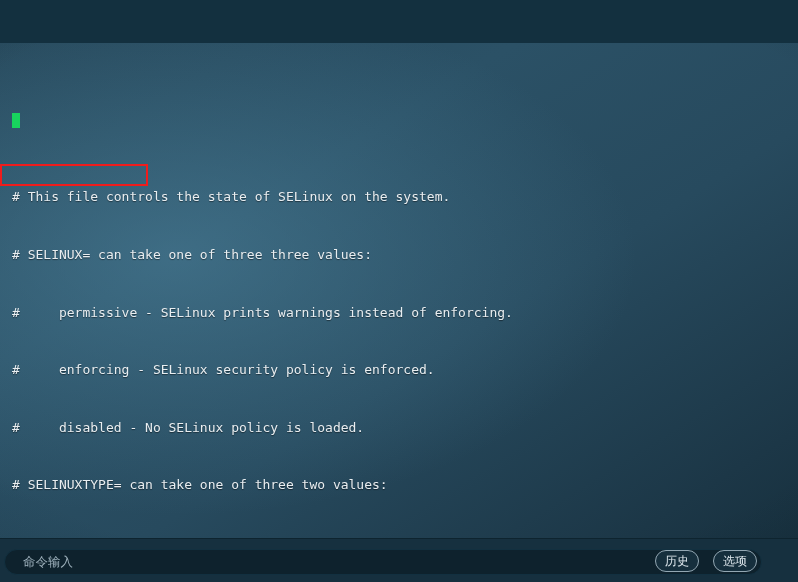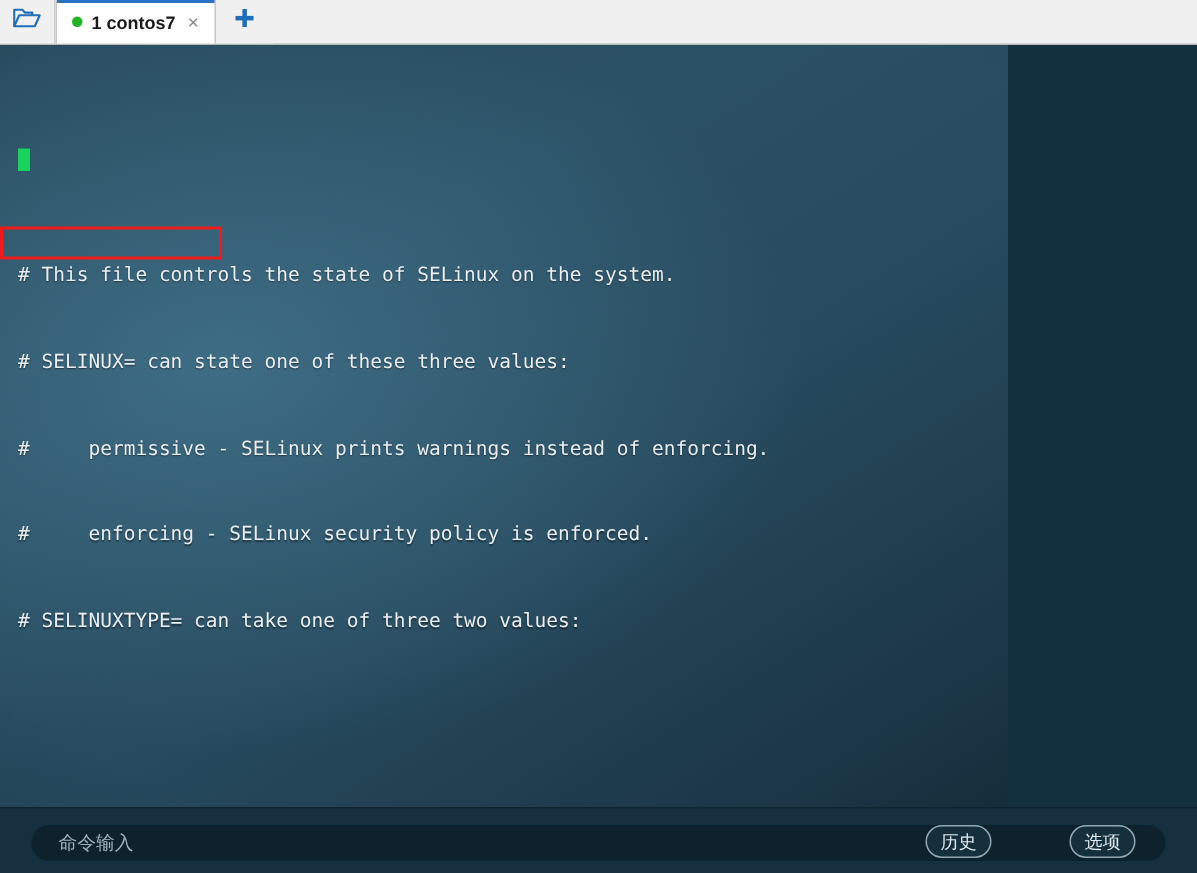--- a/index.html
+++ b/index.html
@@ -84,22 +84,22 @@
     display: flex;
     align-items: center;
     justify-content: center;
     background: #f0f0f0;
   }
 
   
   #terminal {
     position: absolute;
     left: 0;
-    top: 30px;
-    width: 672px;
+    top: 43px;
+    width: 798px;
     height: 508px;
     overflow: hidden;
     background:
       radial-gradient(ellipse 85% 75% at 22% 42%, rgba(78,132,158,0.55) 0%, rgba(78,132,158,0.0) 68%),
       linear-gradient(148deg, #27495c 0%, #2b5166 32%, #274a5e 58%, #1c3747 88%, #17303e 100%);
   }
   #terminal::after {
     
     content: "";
     position: absolute;
@@ -145,21 +145,21 @@
     left: 0;
     top: 538px;
     width: 798px;
     height: 44px;
     background: #16303f;
     border-top: 1px solid #0e242f;
     box-sizing: border-box;
   }
   #cmd-input {
     position: absolute;
-    left: 20px;
+    left: 4px;
     top: 10px;
     width: 758px;
     height: 26px;
     background: #0e222d;
     border: 1px solid #123040;
     border-radius: 13px;
     box-sizing: border-box;
     display: flex;
     align-items: center;
     padding-left: 18px;
@@ -178,64 +178,39 @@
     border: 1px solid #93a7b3;
     border-radius: 11px;
     background: rgba(30,58,74,0.55);
     color: #dfe8ee;
     font-family: "DejaVu Sans", sans-serif;
     font-size: 12px;
     line-height: 20px;
     box-sizing: border-box;
     cursor: pointer;
   }
-  #btn-history { left: 617px; }
+  #btn-history { left: 655px; }
   #btn-options { left: 713px; }
 </style>
 </head>
 <body>
 
 <div id="app">
 
-  <div id="tabbar">
-
-    <div class="folder-btn">
-      <span>
-        <svg width="20" height="16" viewBox="0 0 20 16">
-          <path d="M1.5 13.5 V2.5 H7 L8.6 4.4 H13.5 V6.2" fill="none" stroke="#1e6fb8" stroke-width="1.4" stroke-linejoin="round"></path>
-          <path d="M1.5 13.5 L4.8 6.2 H18.5 L15.2 13.5 Z" fill="none" stroke="#1e6fb8" stroke-width="1.4" stroke-linejoin="round"></path>
-        </svg>
-      </span>
-    </div>
-
-    <div class="tab active">
-      <span class="tab-dot"></span>
-      <span class="tab-label">1 contos7</span>
-      <span class="tab-close">×</span>
-    </div>
-
-    <div class="newtab-btn">
-      <span>
-        <svg width="14" height="14" viewBox="0 0 14 14">
-          <rect x="5.6" y="1" width="3" height="12" fill="#1e6fb8"></rect>
-          <rect x="1" y="5.6" width="12" height="3" fill="#1e6fb8"></rect>
-        </svg>
-      </span>
-    </div>
-  </div>
 
   <div id="terminal">
     <div id="screen">
 
       <div class="cursor-line"><span class="cursor-block"></span></div>
 
       <div class="line"># This file controls the state of SELinux on the system.</div>
-      <div class="line"># SELINUX= can state one of these three values:</div>
+      <div class="line"># SELINUX= can take one of three three values:</div>
       <div class="line">#     permissive - SELinux prints warnings instead of enforcing.</div>
       <div class="line">#     enforcing - SELinux security policy is enforced.</div>
+      <div class="line">#     disabled - No SELinux policy is loaded.</div>
       <div class="line"># SELINUXTYPE= can take one of three two values:</div>
       
       
       
       
 
       
       
 
       

